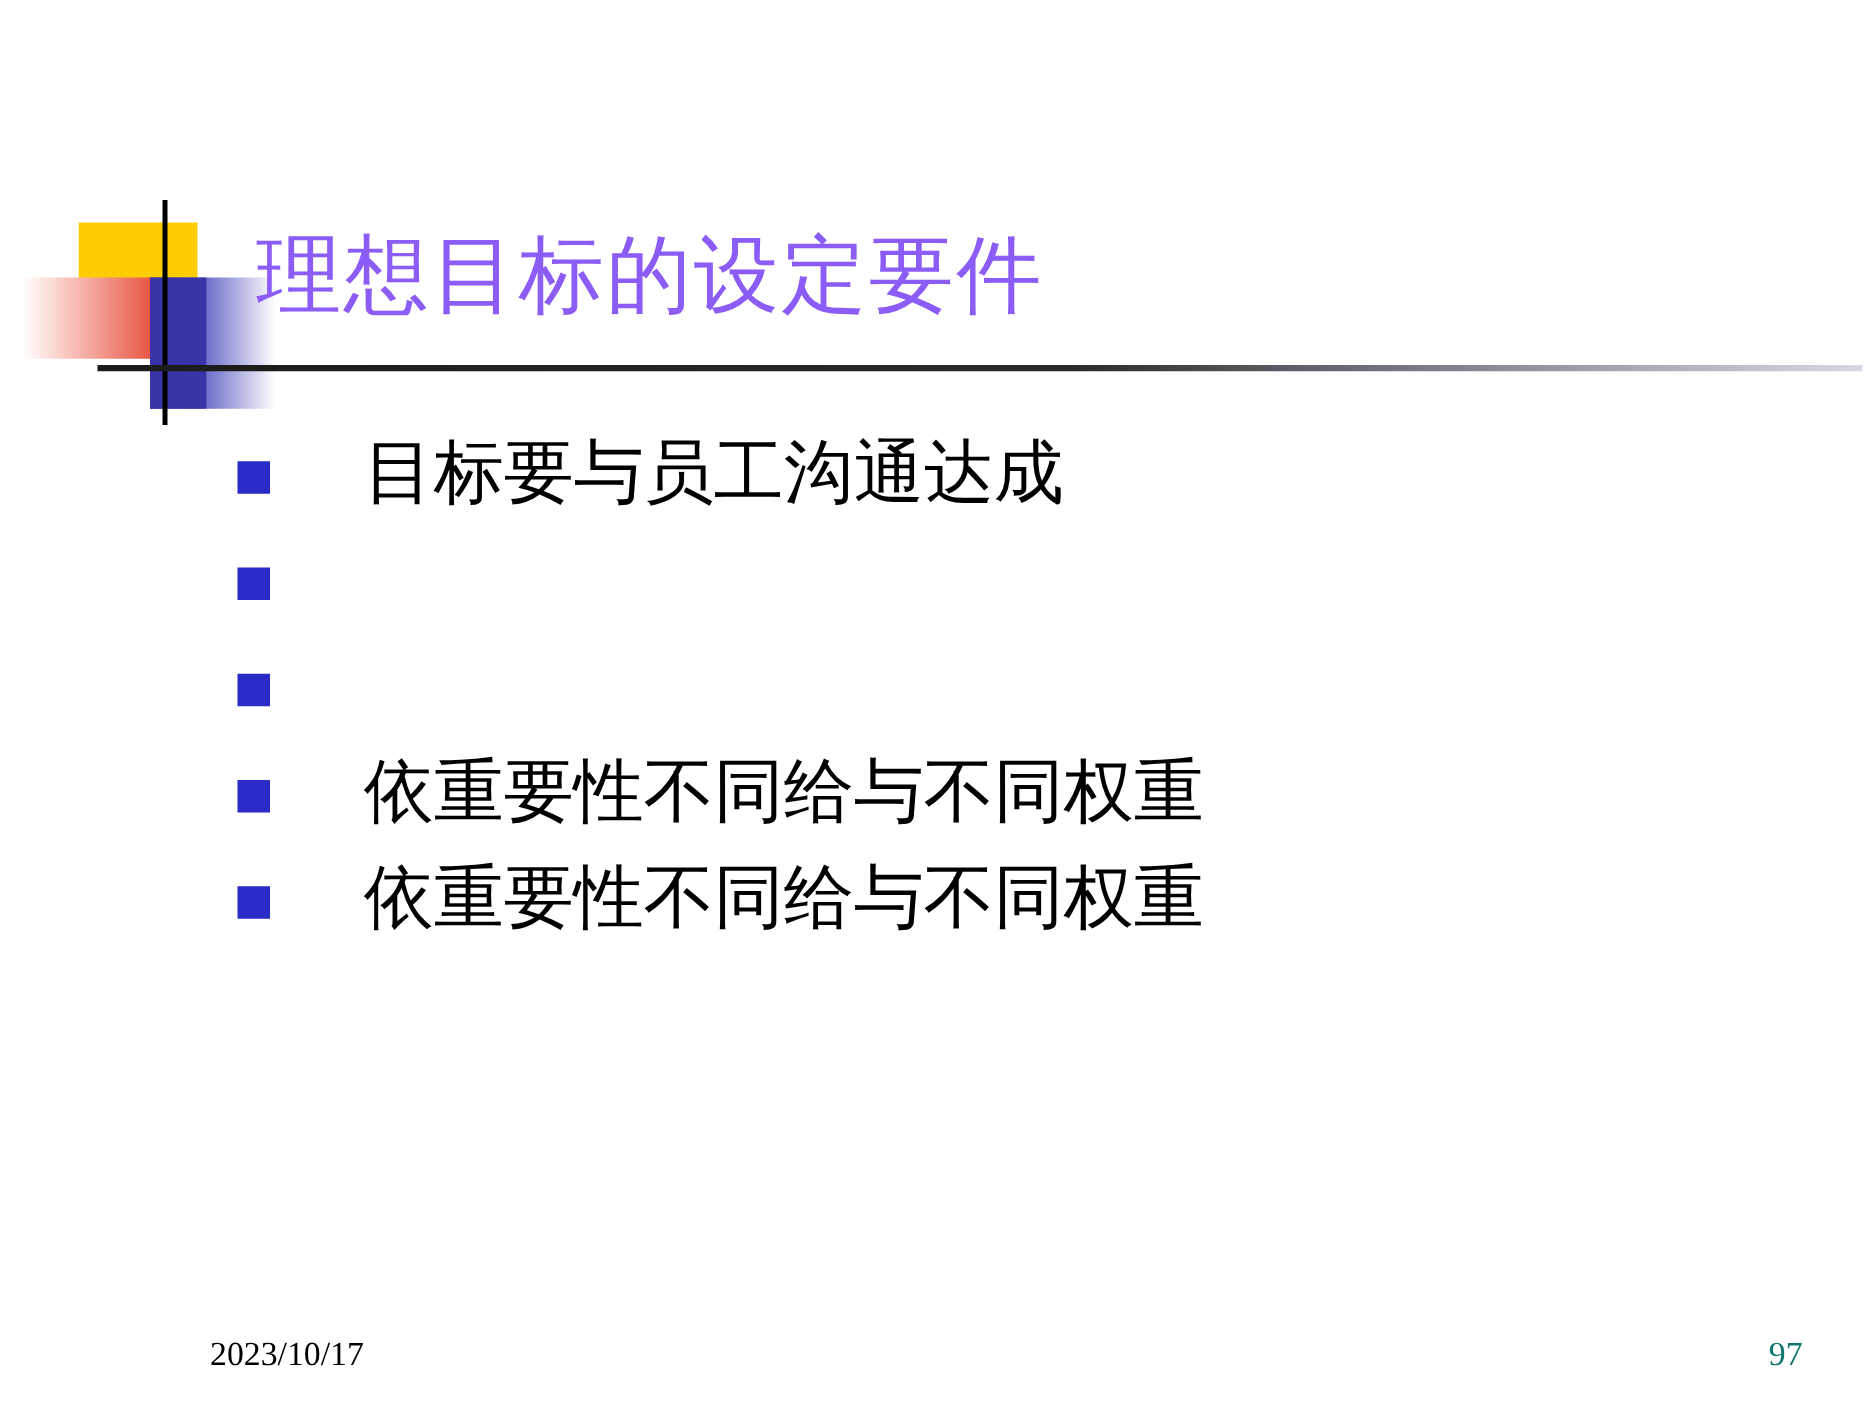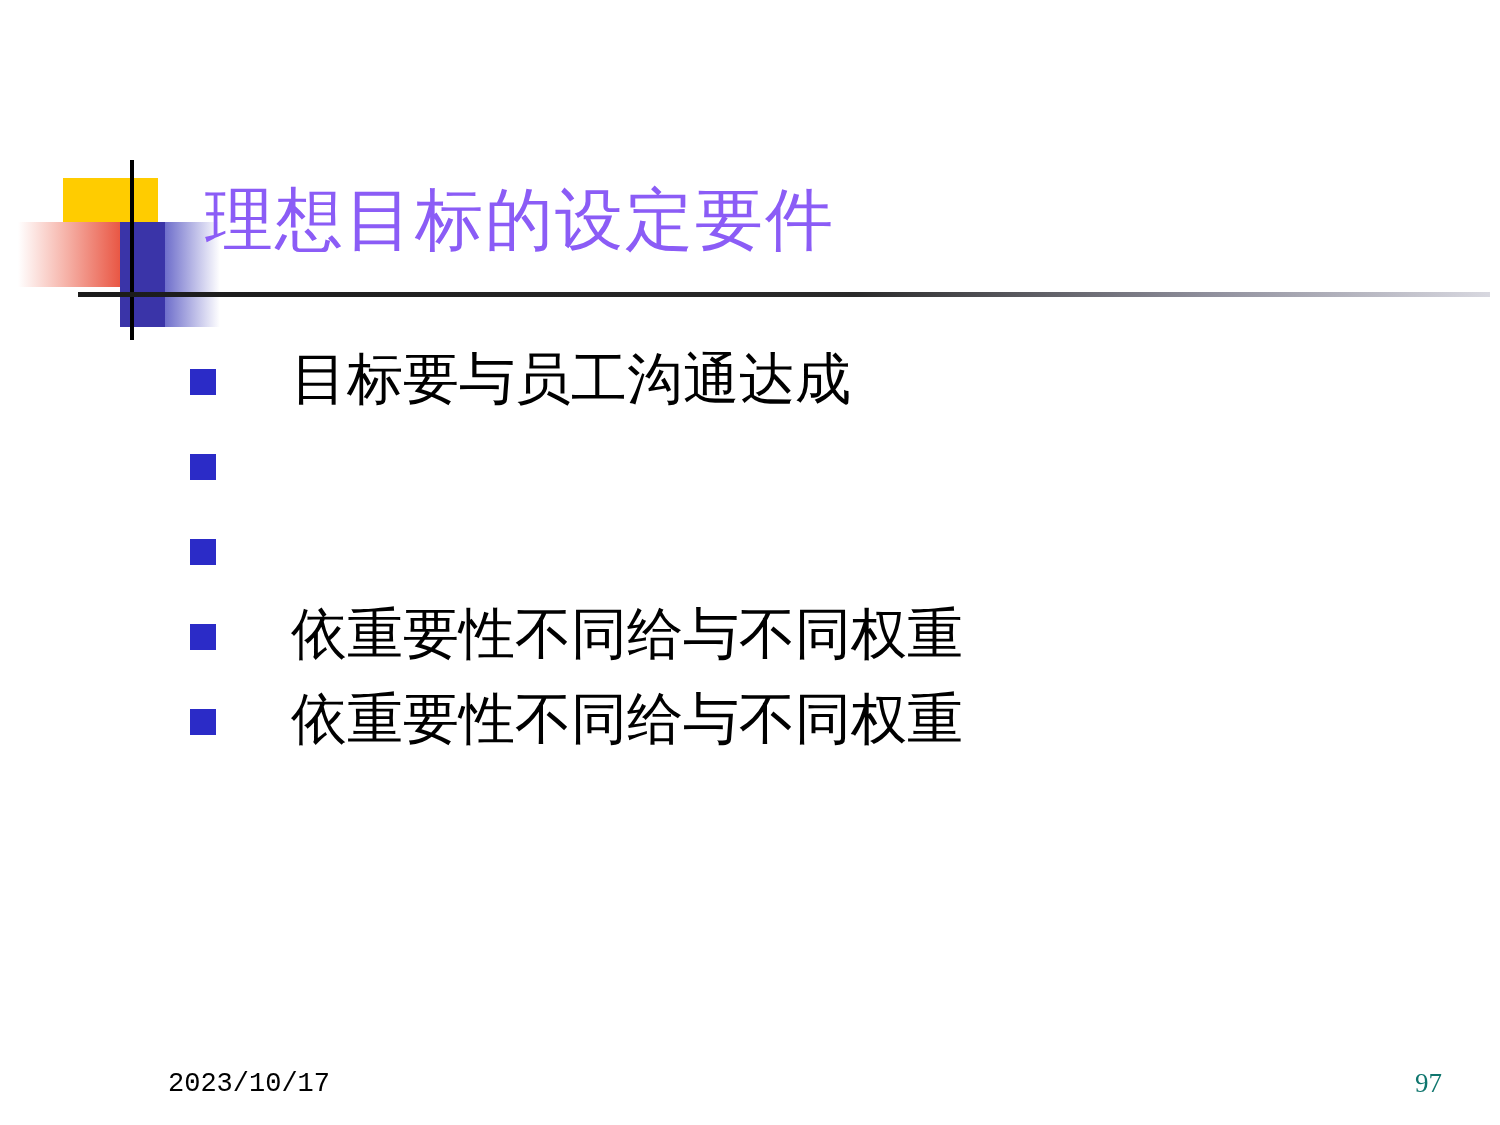--- a/index.html
+++ b/index.html
@@ -116,21 +116,21 @@
     white-space: nowrap;
   }
 
   
   .footer-date {
     position: absolute;
     left: 168px;
     bottom: 26px;
     font-size: 27px;
     color: #000000;
-    font-family: Liberation Mono, monospace;
+    font-family: Liberation Serif, serif;
   }
   .footer-page {
     position: absolute;
     right: 58px;
     bottom: 26px;
     font-size: 27px;
     color: #0f766e;
     font-family: "Liberation Serif", serif;
   }
 </style>

